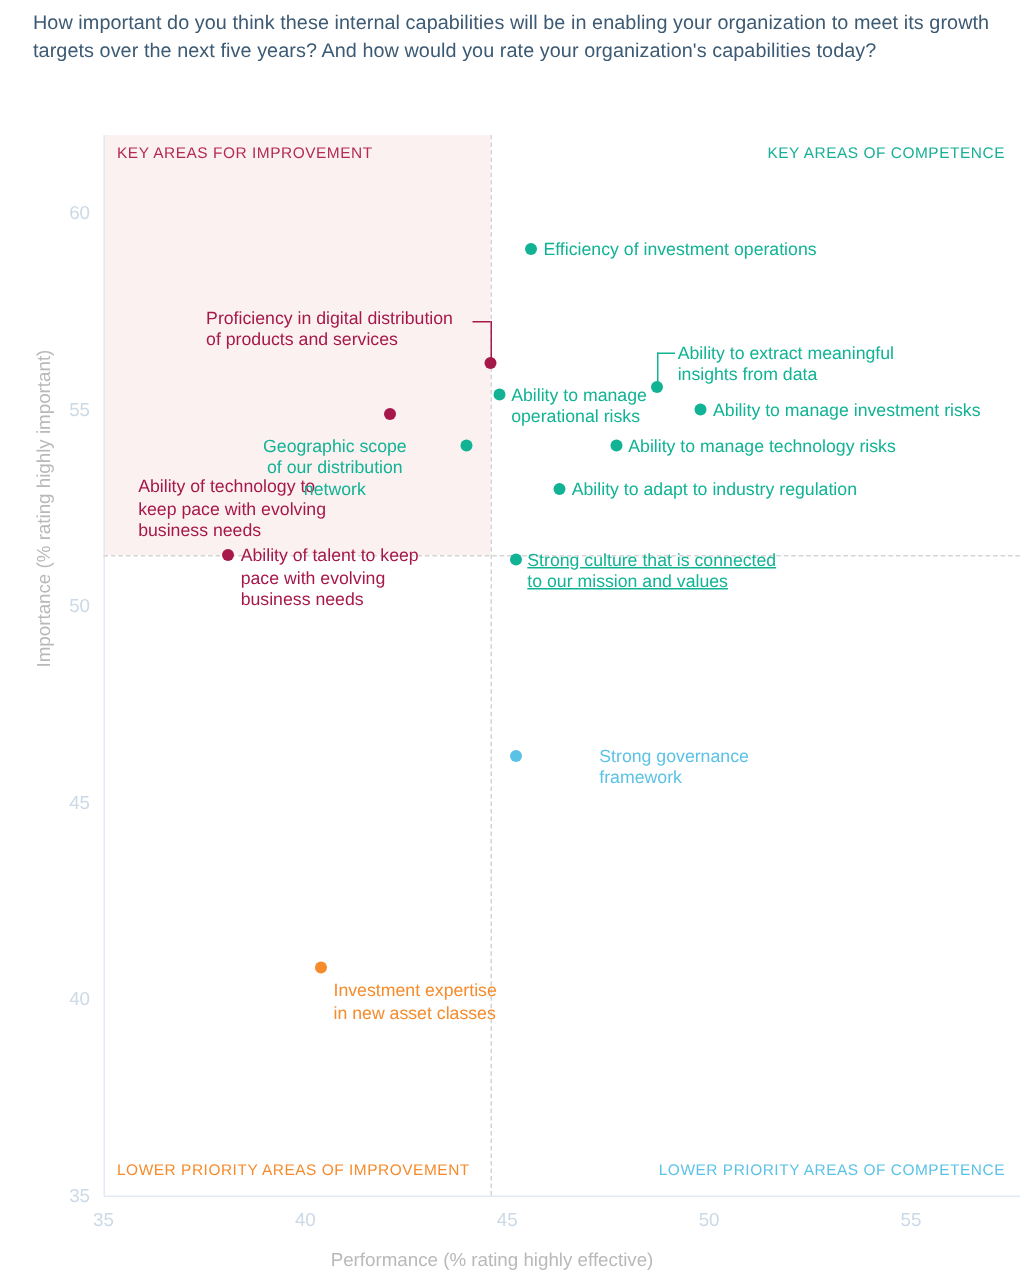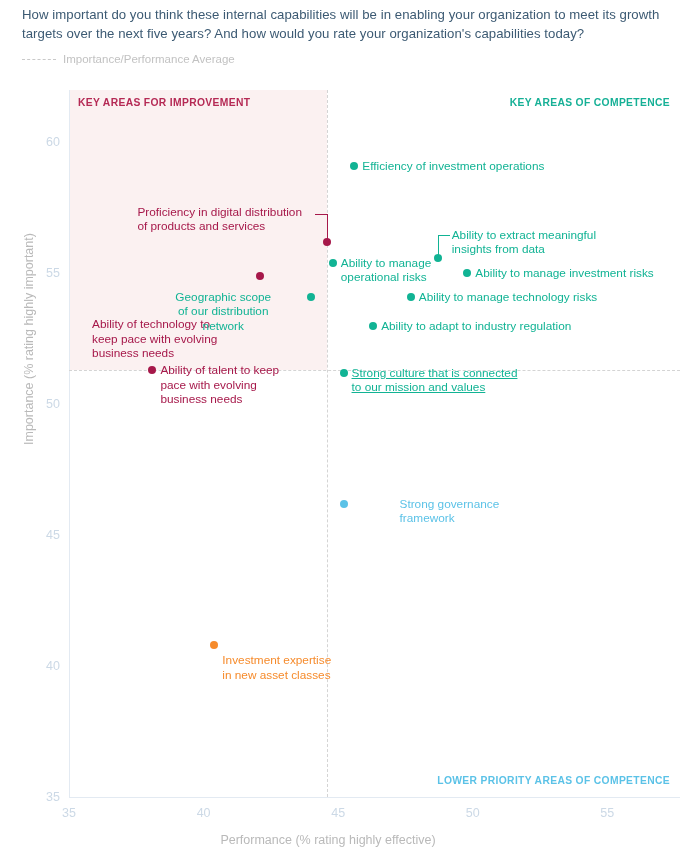--- a/index.html
+++ b/index.html
@@ -72,21 +72,21 @@
     transform: rotate(-90deg); transform-origin: 0 0;
     font-size: 12.5px; color: #b9b9b9; white-space: nowrap;
   }
   .xlabel {
     position: absolute; left: 0; top: 833px; width: 656px;
     text-align: center; font-size: 12.5px; color: #b9b9b9;
   }
 
   
   .quad-cap {
-    position: absolute; font-size: 10.3px; font-weight: bold;
+    position: absolute; font-size: 10.3px; font-weight: normal;
     letter-spacing: 0.35px; white-space: nowrap;
   }
   .quad-tl { left: 9px;   top: 7px;   color: #b52a55; }
   .quad-tr { right: 10px; top: 7px;   color: #16b096; }
   .quad-bl { left: 9px;   top: 685px; color: #f68b2c; }
   .quad-br { right: 10px; top: 685px; color: #5bc2e7; }
 
   
   .pt {
     position: absolute; width: 8px; height: 8px; border-radius: 50%;
@@ -99,24 +99,20 @@
   .leader-v { position: absolute; width: 0; border-left: 1px solid; }
   .leader-h { position: absolute; height: 0; border-top: 1px solid; }
 </style>
 </head>
 <body>
 
 <div id="root">
 
   <div class="question">How important do you think these internal capabilities will be in enabling your organization to meet its growth targets over the next five years? And how would you rate your organization's capabilities today?</div>
 
-  <div class="legend">
-    <span class="legend-dash"></span>
-    <span class="legend-label">Importance/Performance Average</span>
-  </div>
 
   <div class="plot" id="plot">
     <div class="quad-shade" style="width: 258.396px; height: 280.181px; background: rgb(251, 241, 241);"></div>
     <div class="axis-left"></div>
     <div class="axis-bottom"></div>
     <div class="avg-v" style="left: 258.396px;"></div>
     <div class="avg-h" style="top: 280.181px;"></div>
 
     <div id="yticks">
         <div class="ytick" style="top: 707px;">35</div>
@@ -129,20 +125,21 @@
     <div id="xticks">
         <div class="xtick" style="left: 0px;">35</div>
         <div class="xtick" style="left: 134.581px;">40</div>
         <div class="xtick" style="left: 269.163px;">45</div>
         <div class="xtick" style="left: 403.744px;">50</div>
         <div class="xtick" style="left: 538.326px;">55</div>
       </div>
 
     <div class="quad-cap quad-tl">KEY AREAS FOR IMPROVEMENT</div>
     <div class="quad-cap quad-tr">KEY AREAS OF COMPETENCE</div>
+    <div class="quad-cap quad-bl">LOWER PRIORITY AREAS OF IMPROVEMENT</div>
     <div class="quad-cap quad-br">LOWER PRIORITY AREAS OF COMPETENCE</div>
 
     <div id="points">
         <div class="pt" style="left: 285.313px; top: 75.937px; background: rgb(17, 179, 148);"></div>
         <div class="lbl" style="color: rgb(17, 179, 148); left: 293.313px; top: 68.937px;">Efficiency of investment operations</div>
         <div class="pt" style="left: 258.396px; top: 151.874px; background: rgb(166, 24, 74);"></div>
         <div class="leader-v" style="border-color: rgb(166, 24, 74); left: 258.396px; top: 123.874px; height: 28px;"></div>
         <div class="leader-h" style="border-color: rgb(166, 24, 74); left: 246.396px; top: 123.874px; width: 12px;"></div>
         <div class="lbl" style="color: rgb(166, 24, 74); left: 68.3965px; top: 114.874px; width: 190px;">Proficiency in digital distribution
 of products and services</div>

